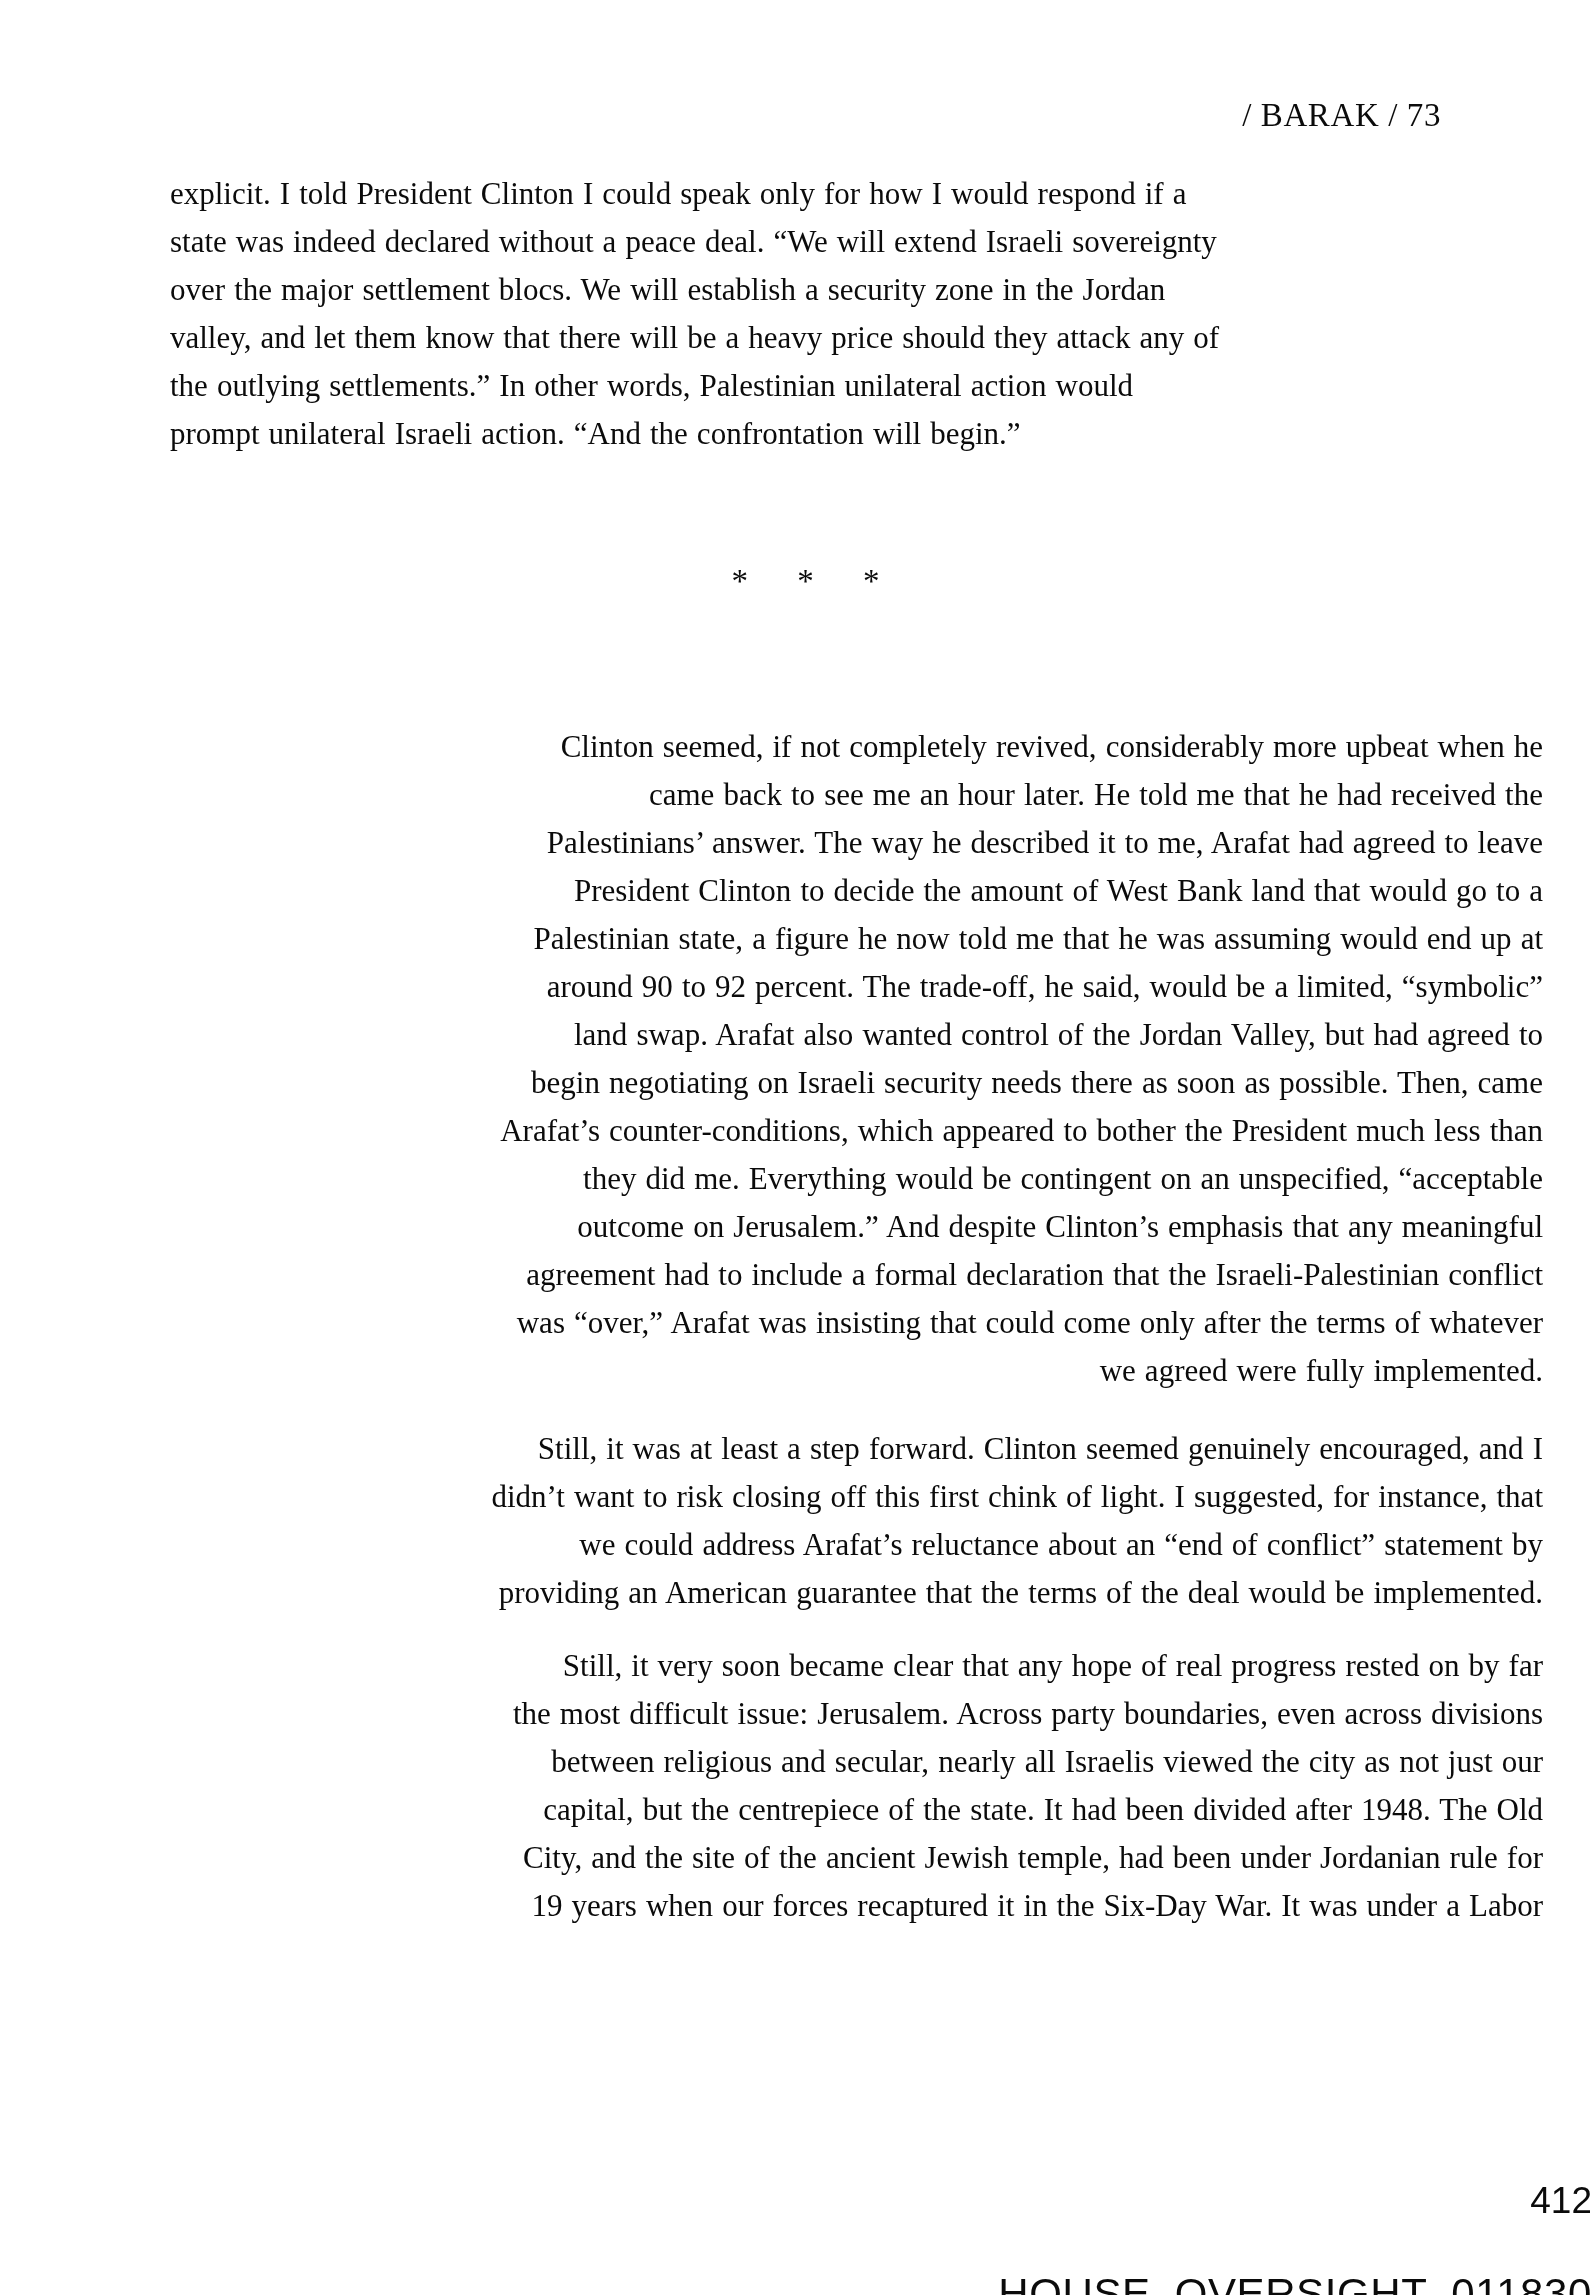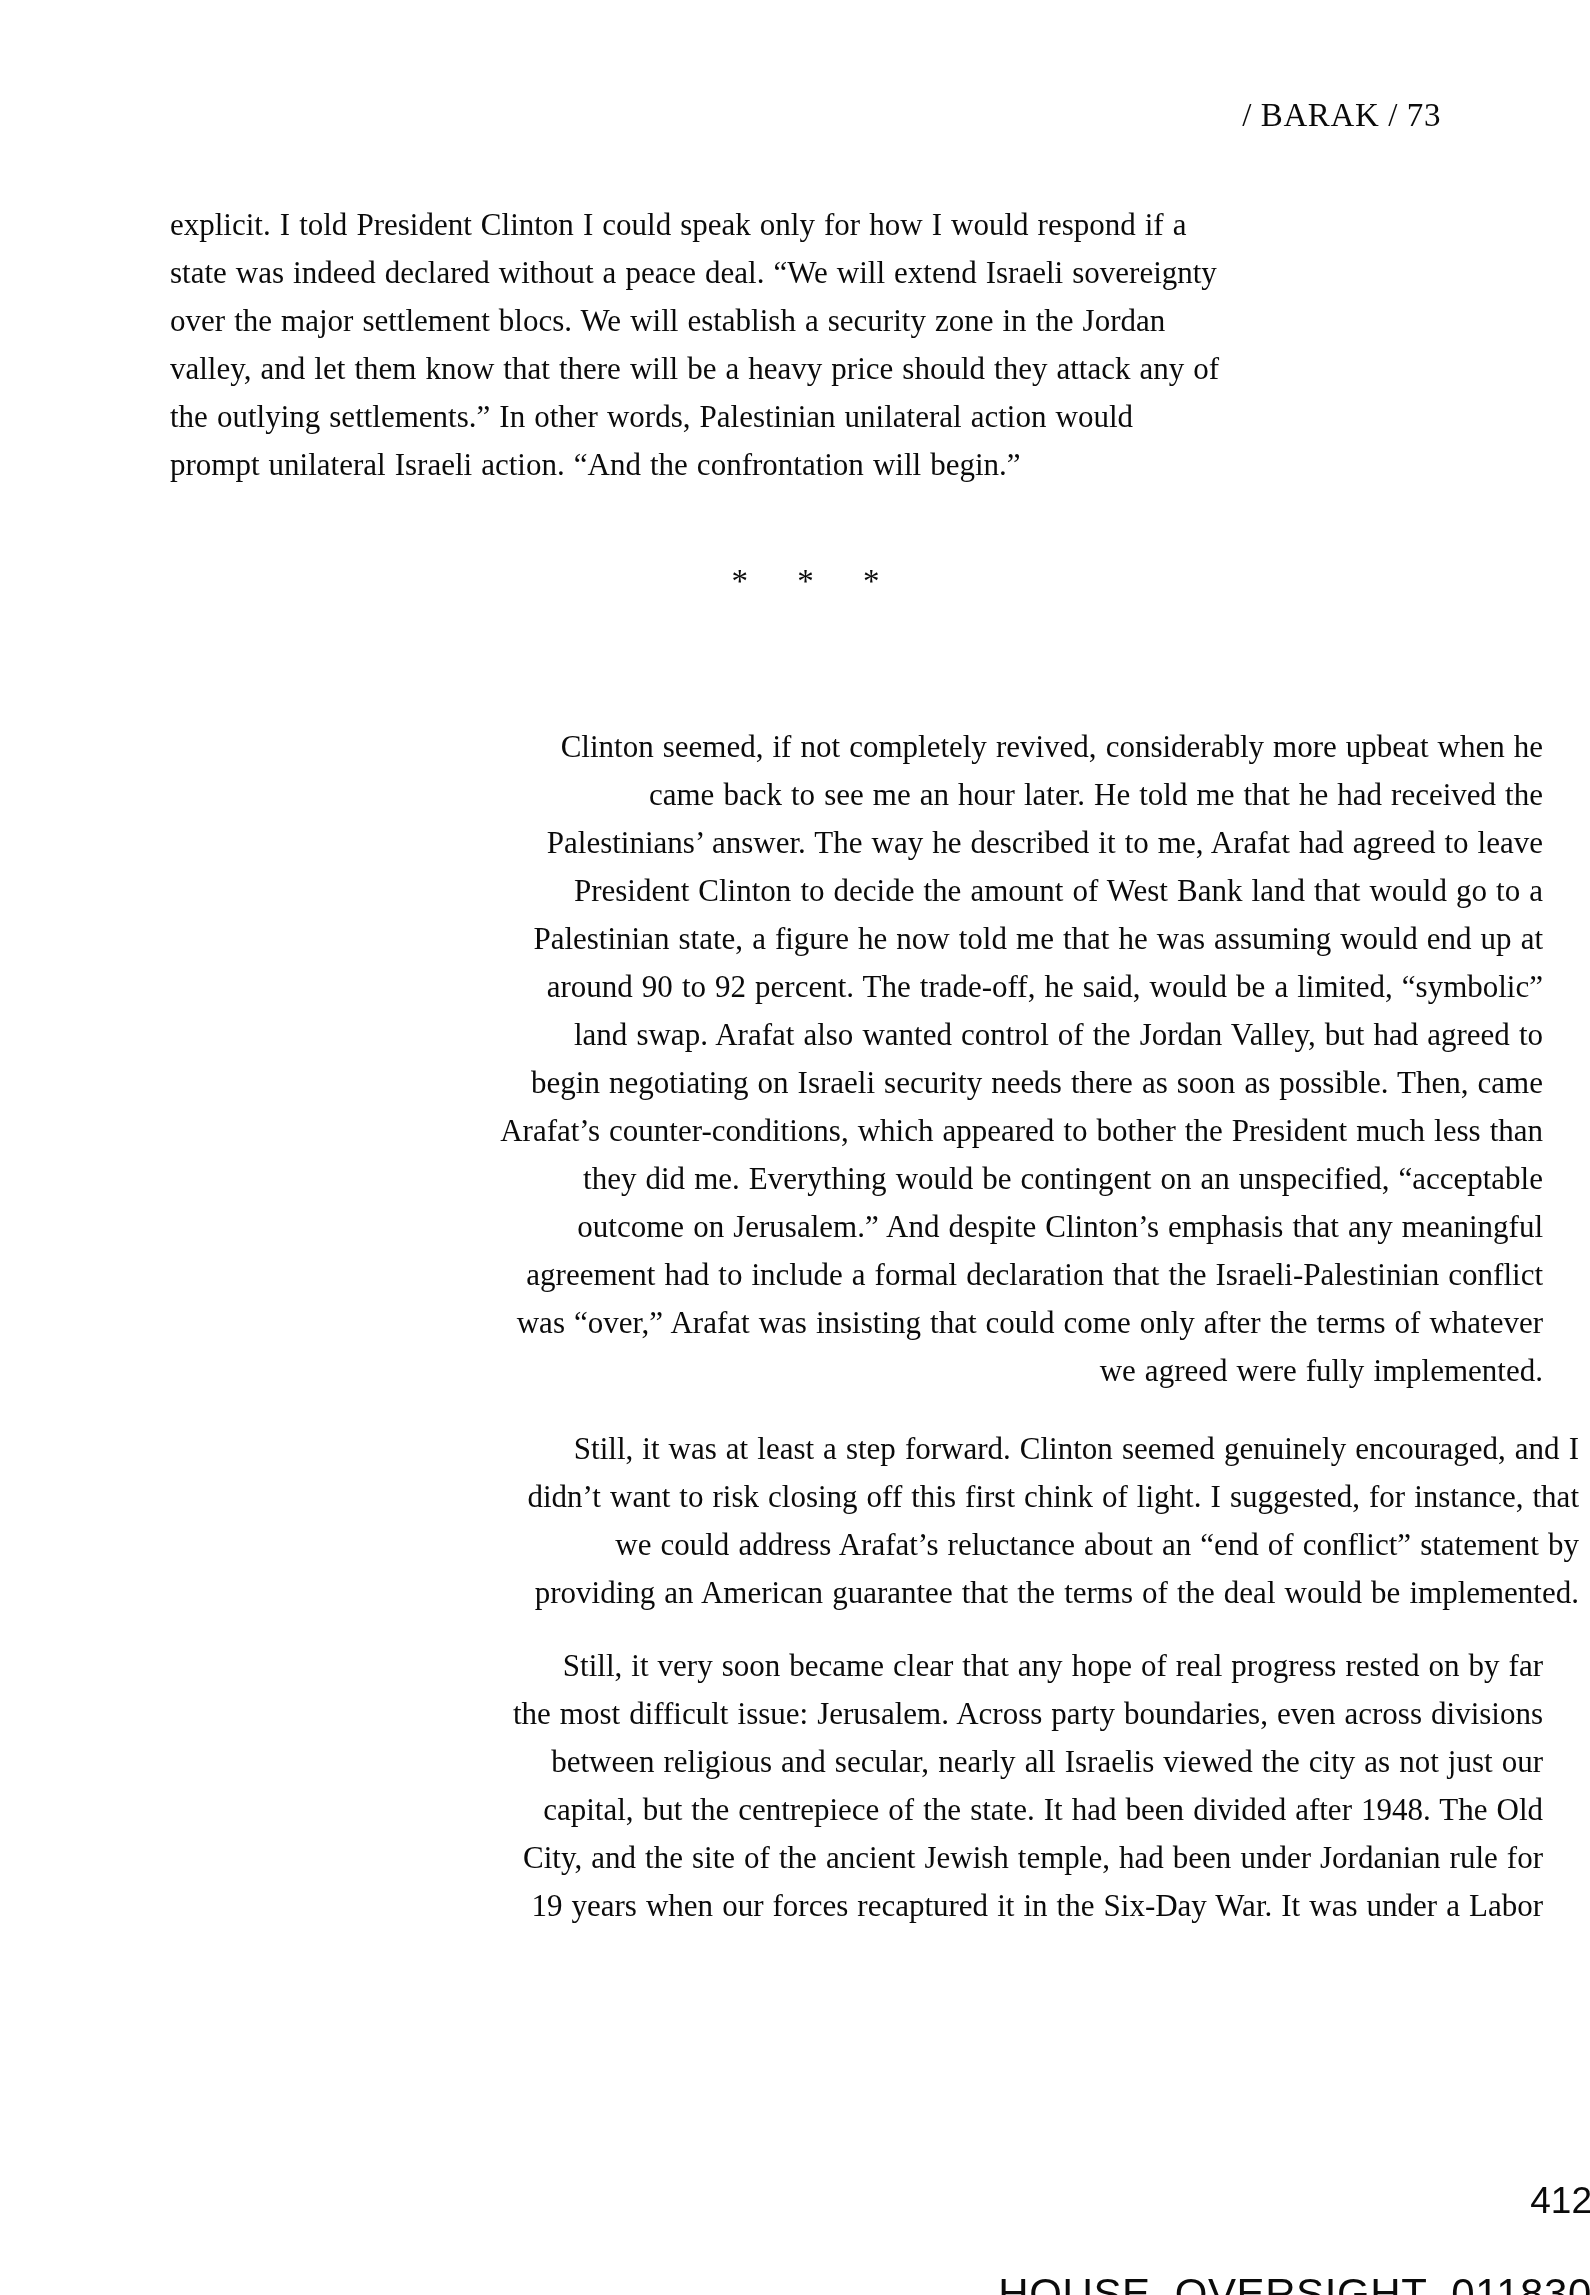--- a/index.html
+++ b/index.html
@@ -32,33 +32,33 @@
     position: absolute;
     left: 170px;
     width: 1373px;
     font-size: 31px;
     line-height: 48px;
     white-space: pre-line;
     text-align: left;
     word-spacing: 1.3px;
   }
   .para.indent { text-indent: 47px; text-align: right; }
-  .p1 { top: 201px; }
+  .p1 { top: 170px; }
   .separator {
     position: absolute;
     top: 557px;
     left: 170px;
     width: 1271px;
     text-align: center;
     font-size: 33px;
     line-height: 48px;
     word-spacing: 41px;
   }
   .p2 { top: 723px; }
-  .p3 { top: 1425px; margin-left: 36px; }
+  .p3 { top: 1425px; }
   .p4 { top: 1642px; }
   .pageno {
     position: absolute;
     top: 2181px;
     right: 27px;
     font-family: "Liberation Sans", sans-serif;
     font-size: 37px;
     line-height: 39px;
   }
   .bates {

